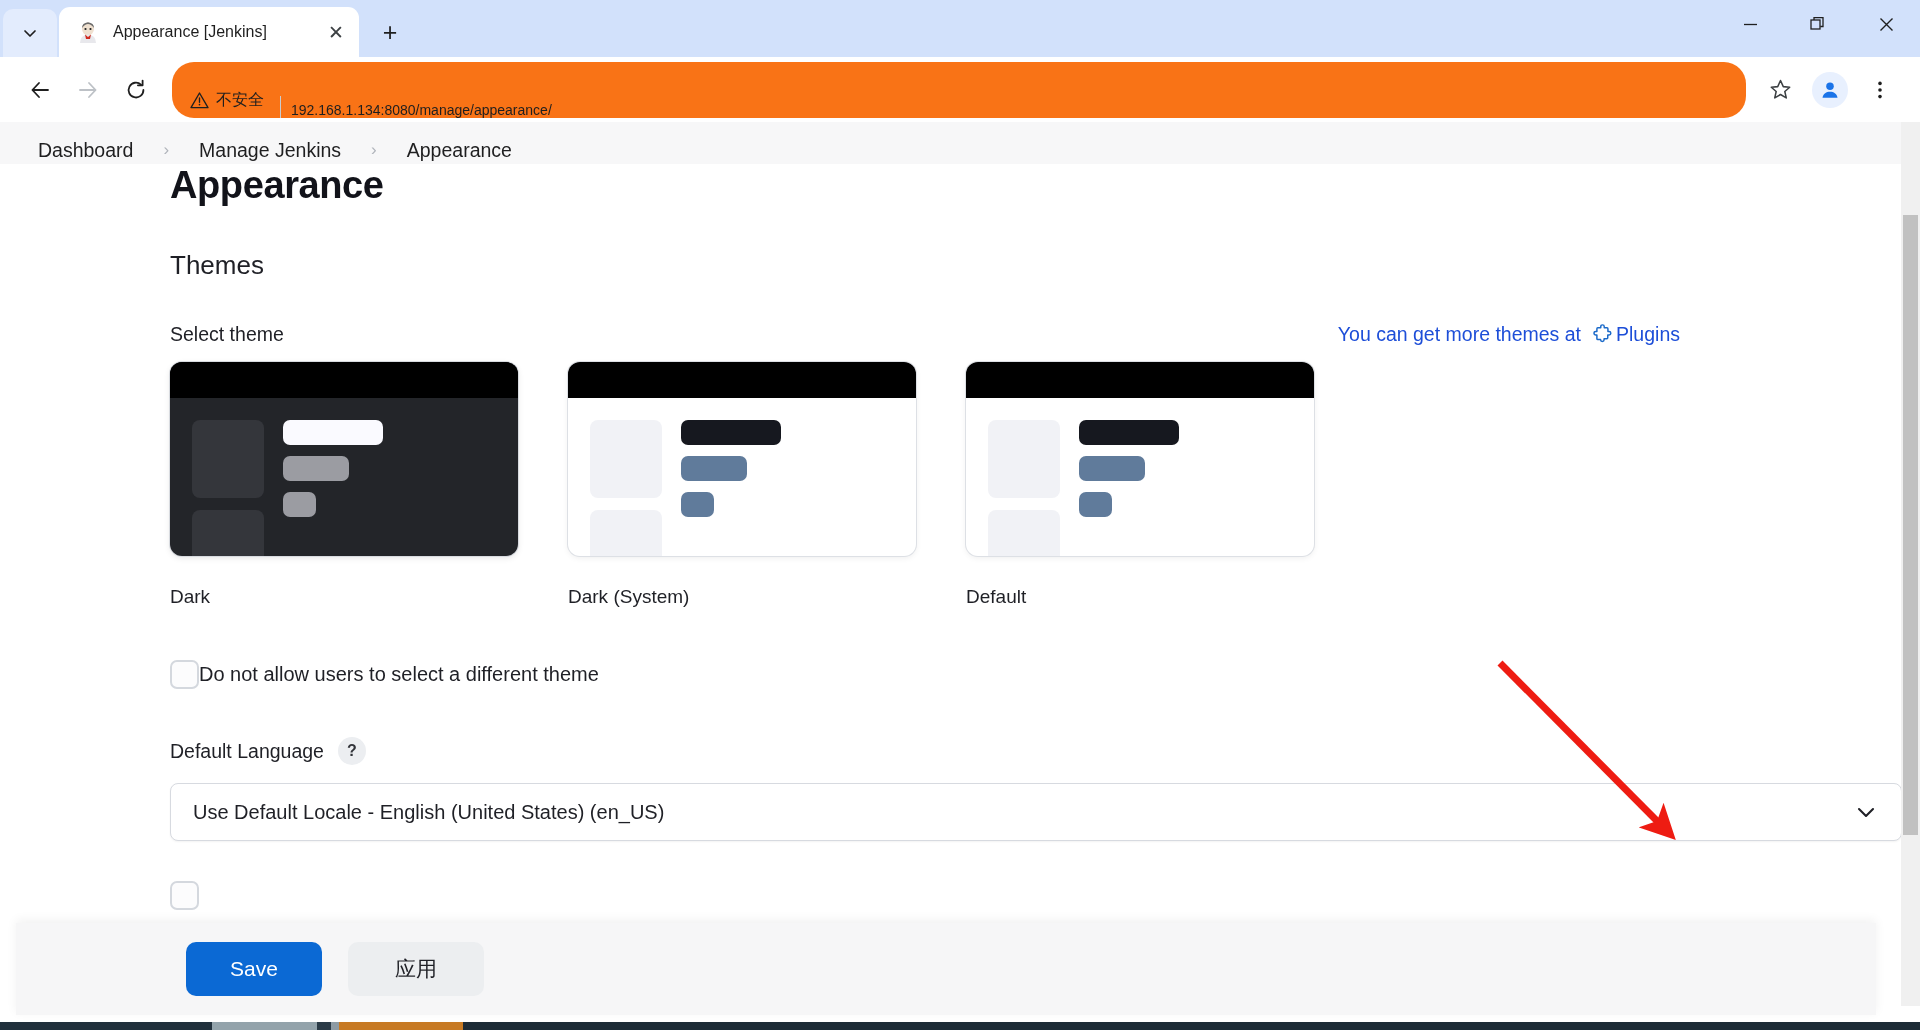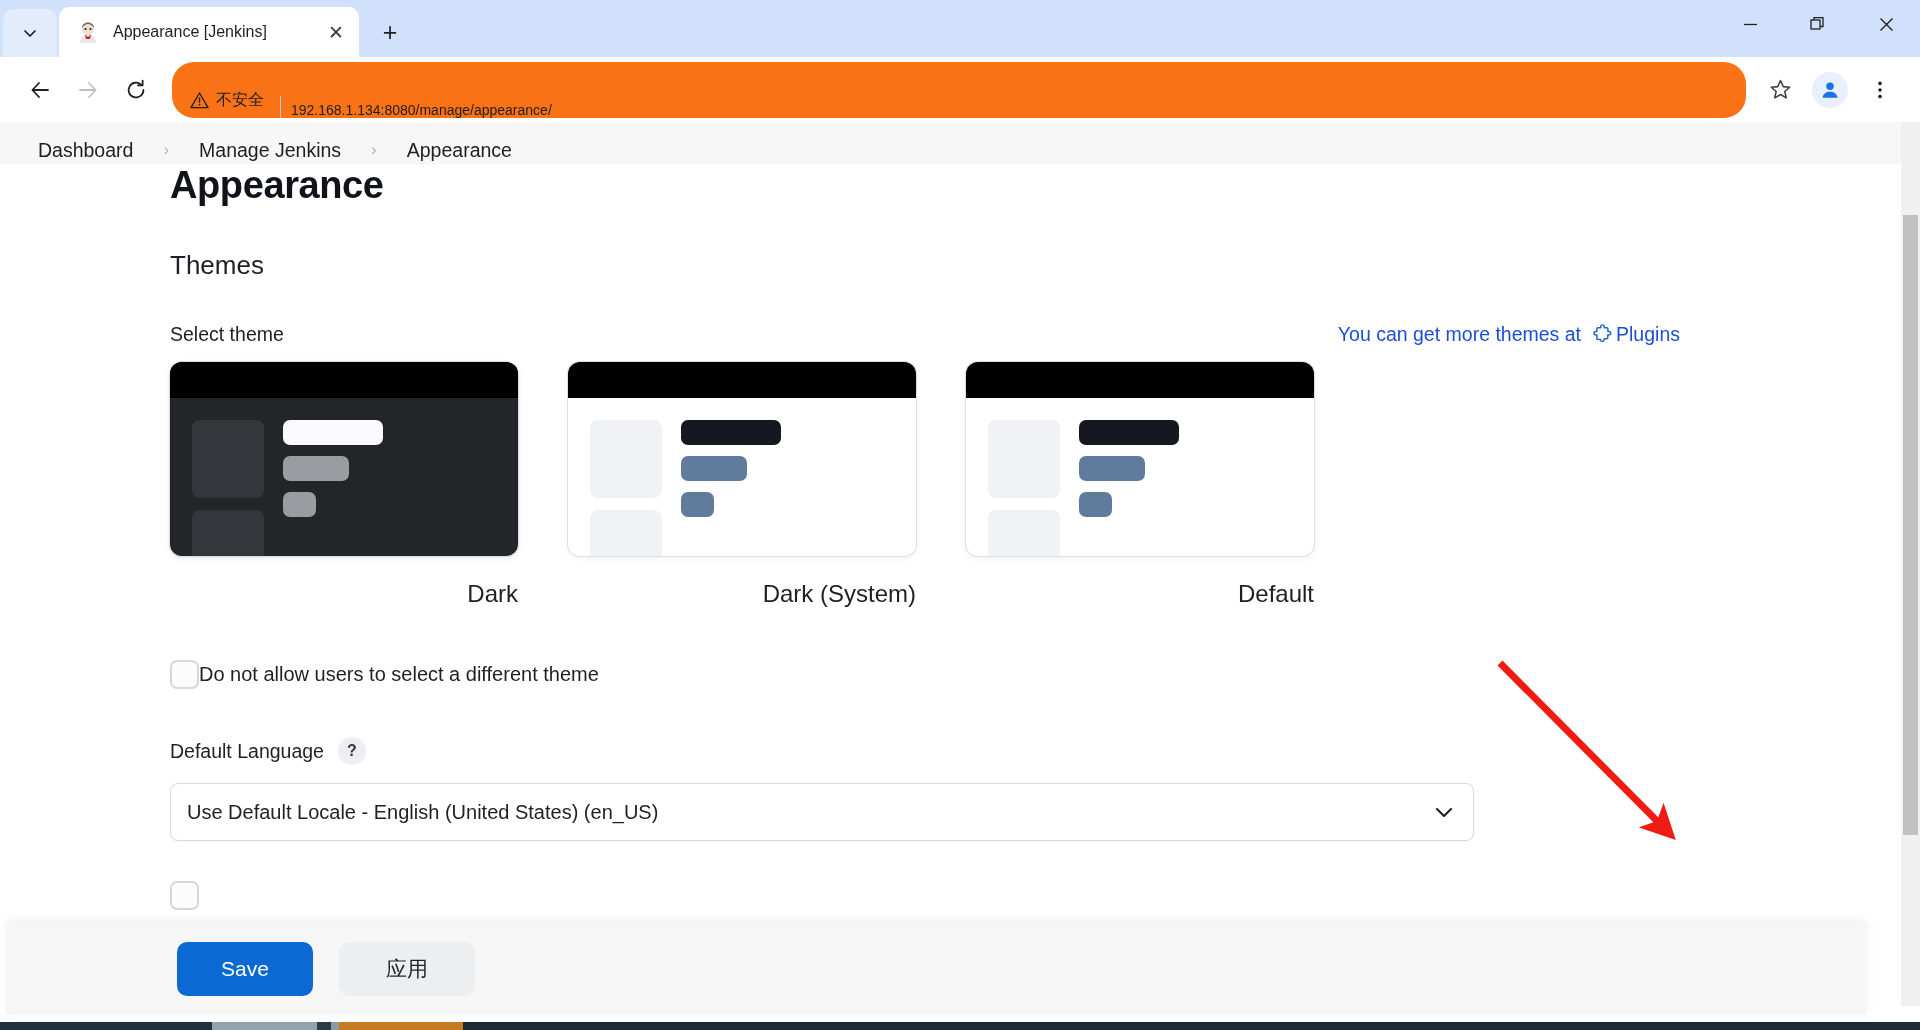--- a/index.html
+++ b/index.html
@@ -276,24 +276,24 @@
 
   .dark .tc-side { background: #34363b; }
   .dark .tc-bar.r1 { background: #fafaff; }
   .dark .tc-bar.r2, .dark .tc-bar.r3 { background: #9b9ca2; }
 
   .light .tc-side { background: #f1f2f6; }
   .light .tc-bar.r1 { background: #16181f; }
   .light .tc-bar.r2, .light .tc-bar.r3 { background: #607b9b; }
 
   .theme-name {
-    text-align: right;
-    font-size: 24px;
+    text-align: left;
+    font-size: 19px;
     color: #1f2026;
-    margin-top: 24px;
+    margin-top: 30px;
   }
 
   
   .checkrow {
     display: flex;
     align-items: center;
     margin-top: 52px;
   }
   .checkbox {
     width: 29px; height: 29px;
@@ -315,41 +315,41 @@
     border-radius: 50%;
     background: #eceef1;
     color: #32343a;
     font-size: 16px;
     font-weight: 700;
     display: flex; align-items: center; justify-content: center;
   }
 
   .select {
     margin-top: 18px;
-    width: 1304px;
+    width: 1732px;
     height: 58px;
     border: 1px solid #d7dae0;
     border-radius: 8px;
     background: #ffffff;
     display: flex;
     align-items: center;
-    padding: 0 16px;
+    padding: 0 22px;
     box-shadow: 0 1px 2px rgba(16,22,26,0.05);
   }
   .select-value { font-size: 20px; color: #1f2026; flex: 1; }
 
   .checkrow.partial {
     margin-top: 40px;
     opacity: 1;
   }
 
   
   .savebar {
     position: absolute;
-    left: 7px; bottom: 0;
+    left: 16px; bottom: 0;
     width: 1860px;
     height: 92px;
     background: #f6f6f7;
     display: flex;
     align-items: center;
     padding-left: 170px;
     gap: 26px;
     box-shadow: 0 -3px 10px rgba(0,0,0,0.06);
   }
   .btn {

